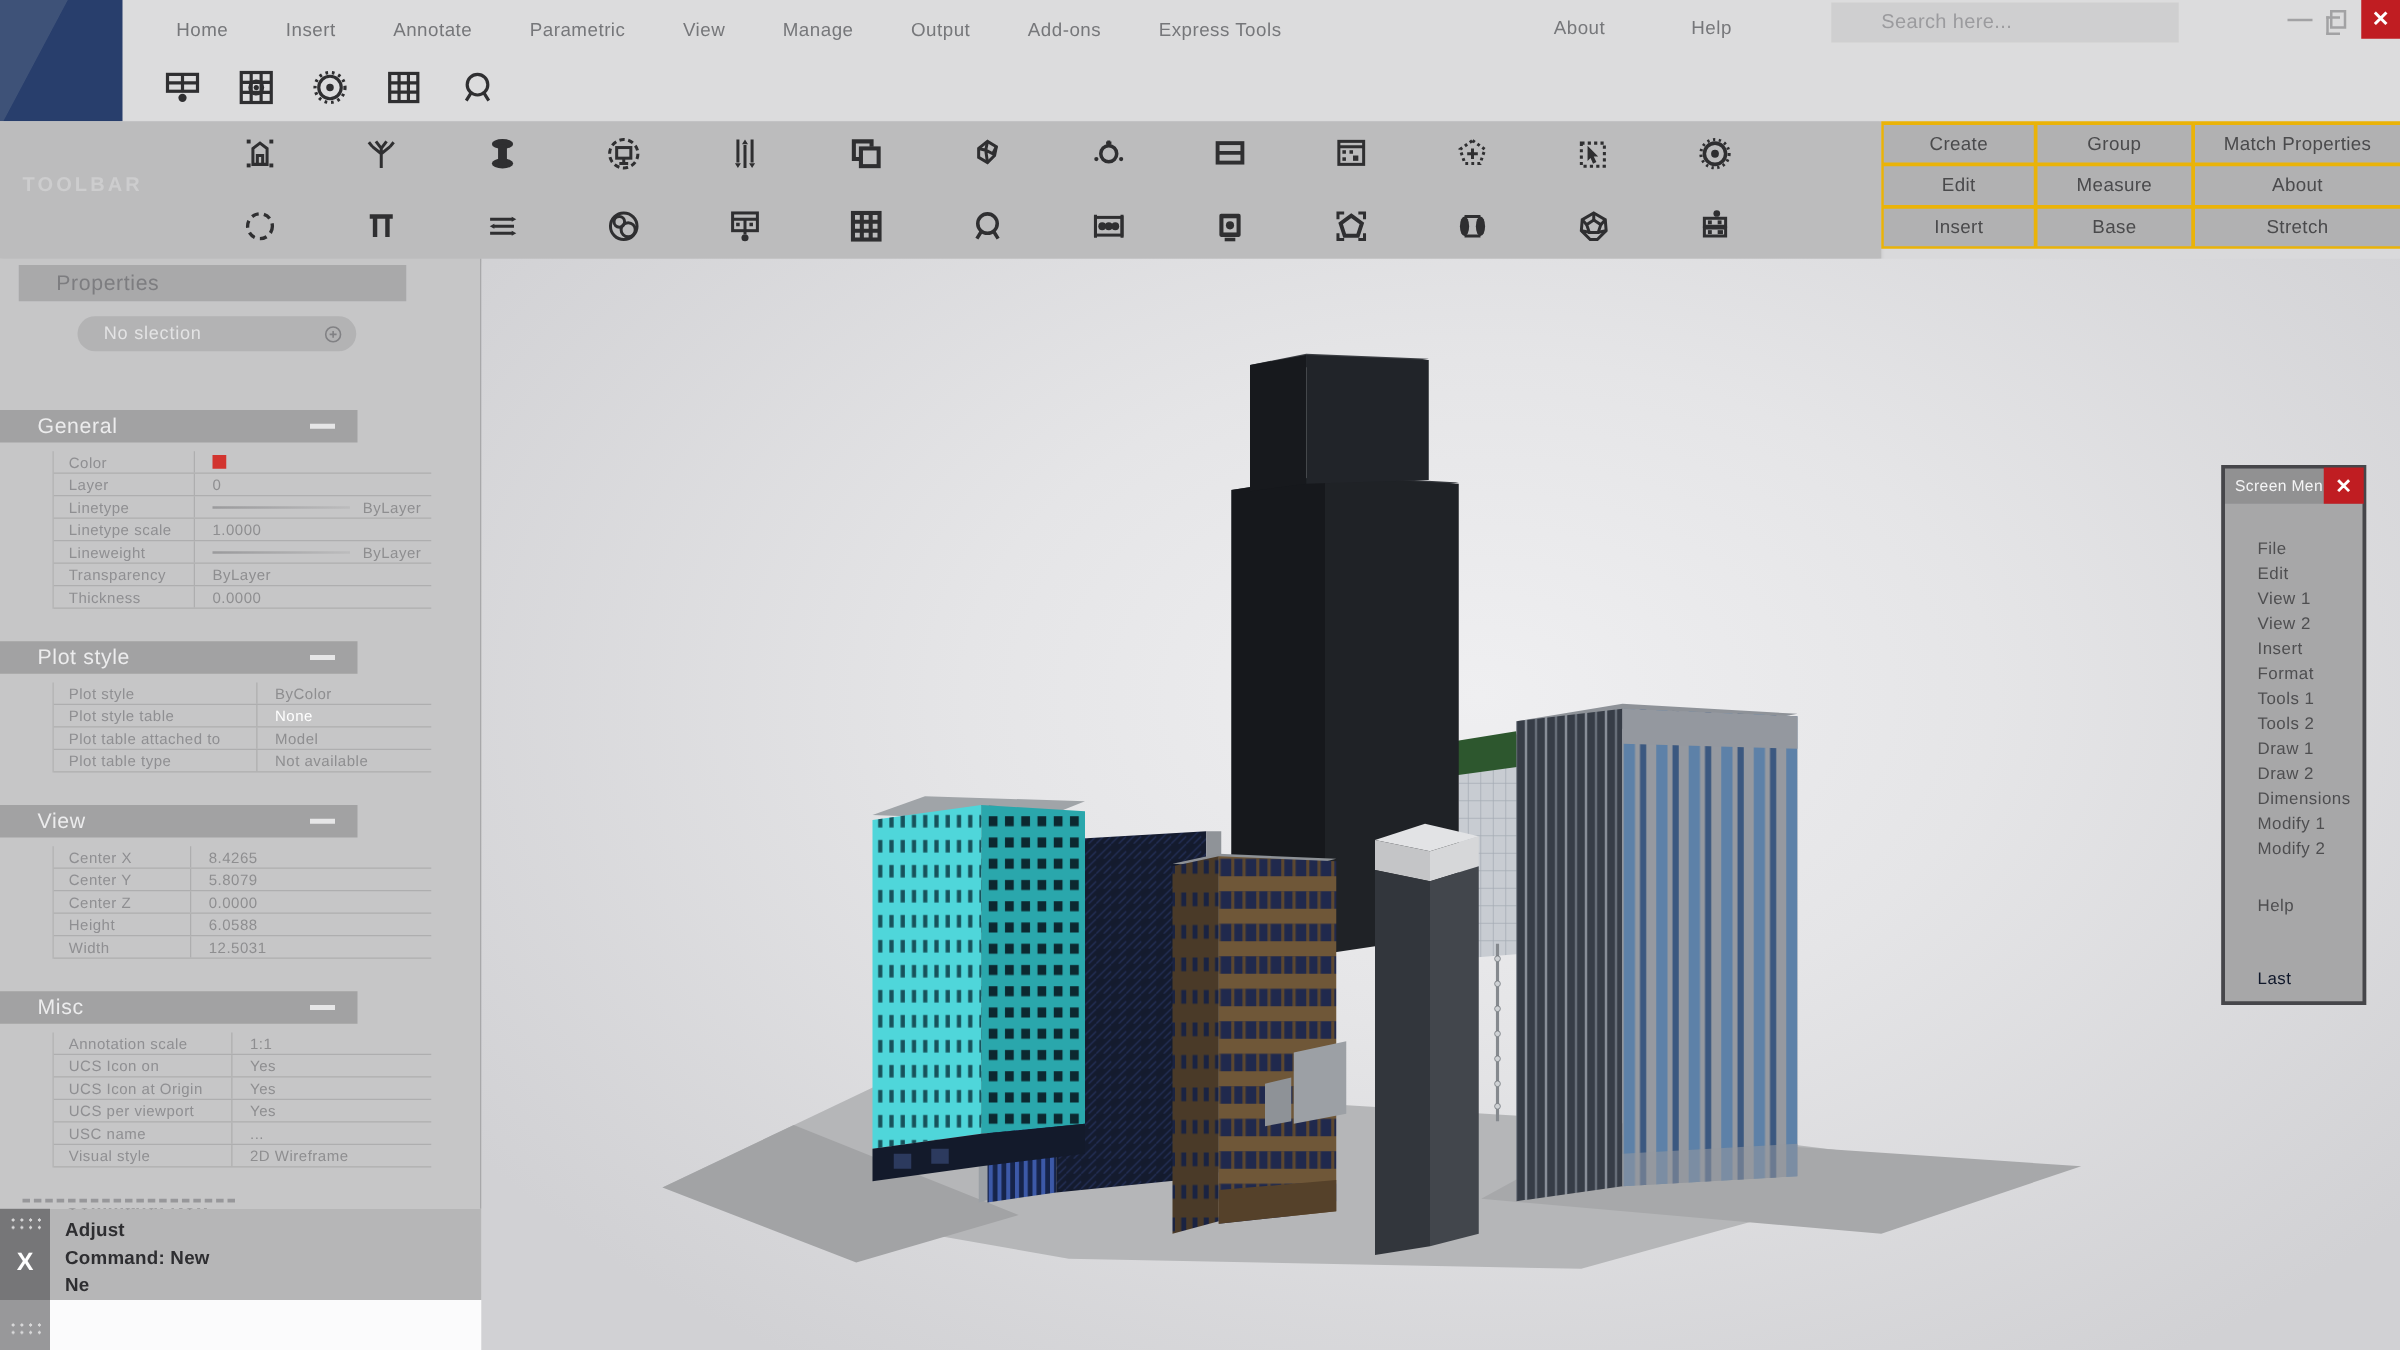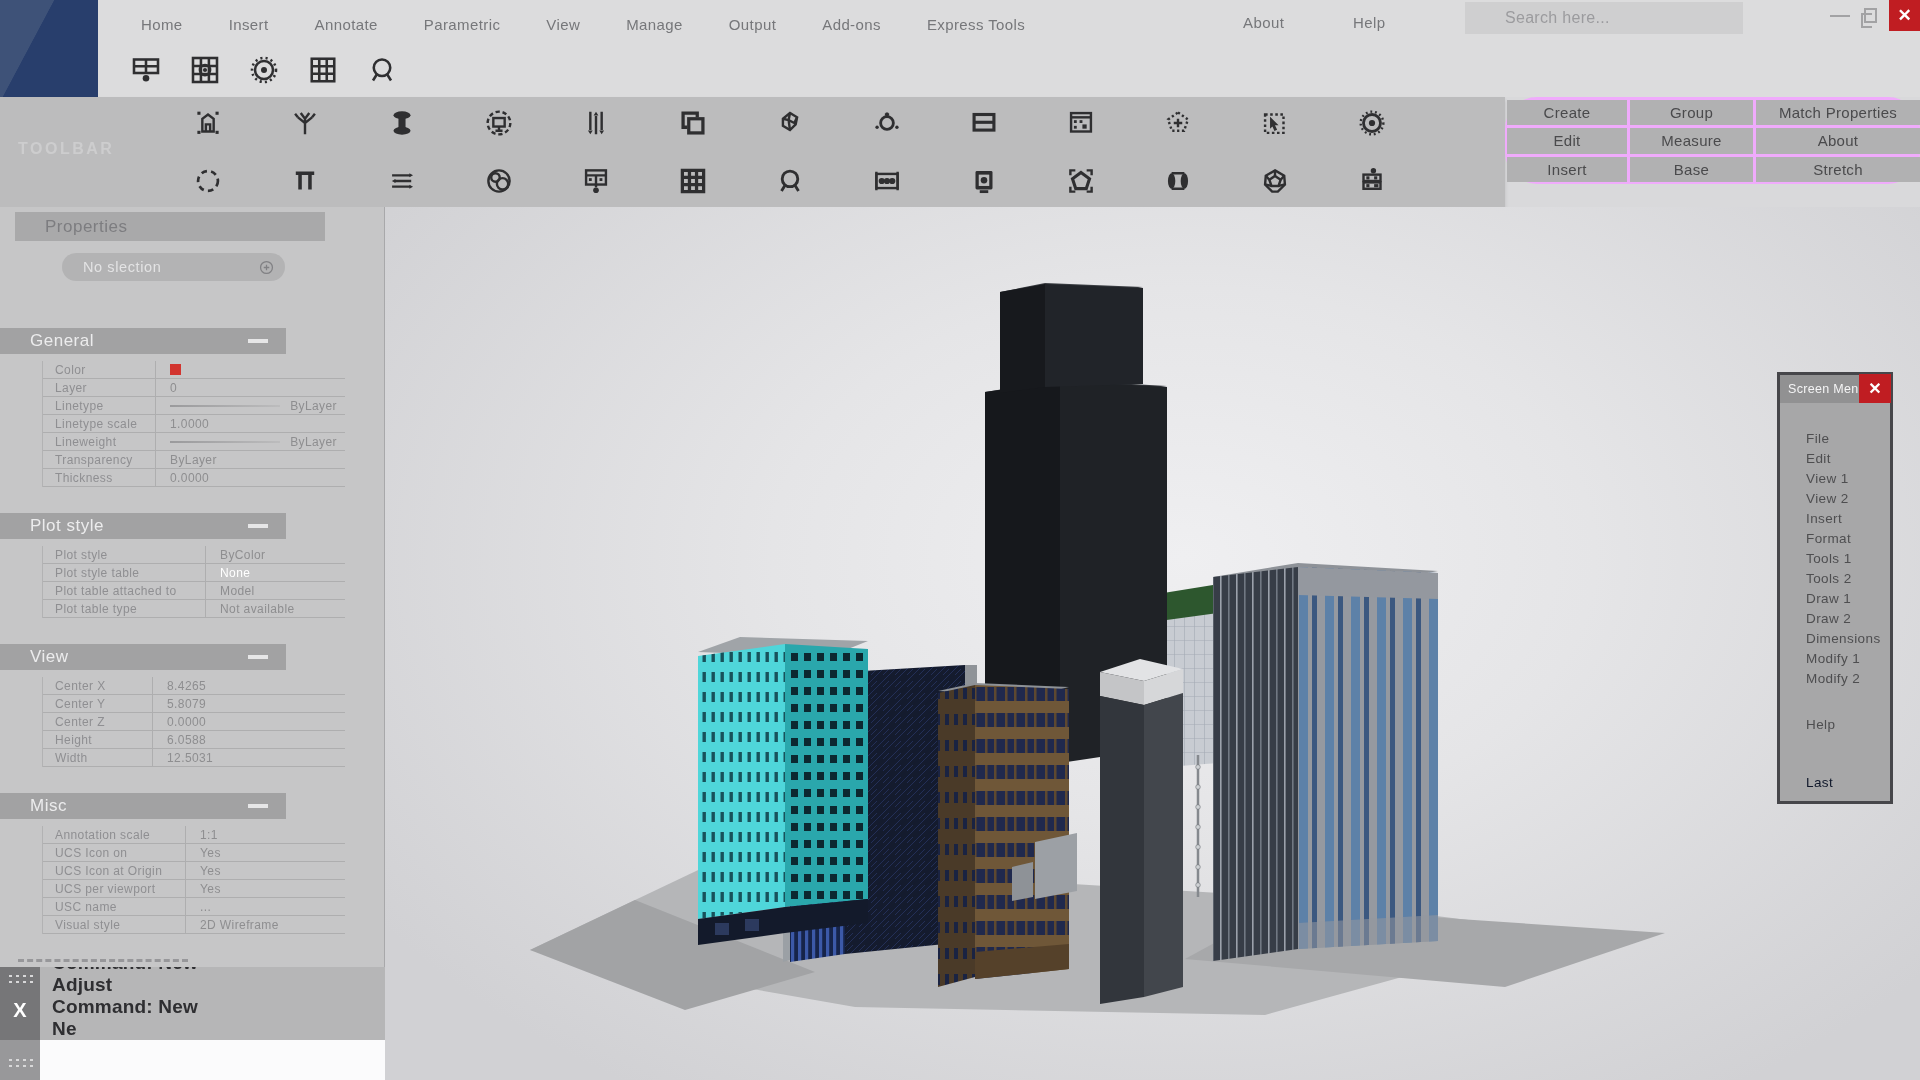--- a/index.html
+++ b/index.html
@@ -31,21 +31,21 @@
   
   .toolbar { position:absolute; left:0; top:97px; width:1505px; height:110px; background:#bcbcbd;
              box-shadow:0 3px 4px rgba(0,0,0,.12); }
   .toolbar-label { position:absolute; left:18px; top:43px; font-size:16px; font-weight:bold;
                    letter-spacing:2.5px; color:#cdcdce; }
   .tool-row { position:absolute; left:159px; display:flex; }
   .tool-row.r1 { top:5px; } .tool-row.r2 { top:63px; }
   .ticon { width:97px; height:42px; display:flex; align-items:center; justify-content:center; }
 
   
-  .ribbon-wrap { position:absolute; left:1505px; top:97px; width:415px; height:87px; background:#f0abfc;border-radius:32px; }
+  .ribbon-wrap { position:absolute; left:1505px; top:97px; width:415px; height:102px; background:#eab308; }
   .ribbon { position:absolute; inset:3px 0 2px 2px; display:grid;
             grid-template-columns:120px 123px 1fr; grid-template-rows:1fr 1fr 1fr; gap:3px; }
   .rb { background:#b1b1b2; border:none; font-family:"Liberation Sans",sans-serif; font-size:15px;
         letter-spacing:.3px; color:#4a4a4c; display:flex; align-items:center; justify-content:center; }
 
   
   .viewport { position:absolute; left:385px; top:207px; width:1535px; height:873px;
               background:radial-gradient(ellipse 980px 640px at 52% 40%, #efeff1 0%, #e5e5e7 42%, #d1d1d4 100%); }
   .viewport svg { position:absolute; inset:0; }
 
@@ -75,21 +75,21 @@
   .mini-line { flex:1; height:2px; margin-right:10px; background:linear-gradient(to right,#9a9a9c,#bcbcbd); }
   .dash-row { position:absolute; bottom:5px; left:18px; width:170px; border-top:3px dashed #97979a; }
 
   
   .cmd-strip-top { position:absolute; left:0; top:967px; width:40px; height:73px; background:#767678; }
   .cmd-strip-bottom { position:absolute; left:0; top:1040px; width:40px; height:40px; background:#98989a; }
   .dots { width:26px; height:12px; margin:0 auto;
           background-image:radial-gradient(#d8d8d9 1.3px, transparent 1.5px); background-size:7px 6px; }
   .cmd-x { color:#fff; font-weight:bold; font-size:20px; text-align:center; margin-top:14px; }
   .cmd-box { position:absolute; left:40px; top:967px; width:345px; height:73px; background:#b6b6b7; overflow:hidden; }
-  .cmd-lines { position:absolute; top:-15px; left:12px; font-size:19px; font-weight:bold;
+  .cmd-lines { position:absolute; top:-15px; left:12px; font-size:15px; font-weight:bold;
                color:#2e2e31; line-height:22px; letter-spacing:.2px; }
   .cmd-input { position:absolute; left:40px; top:1040px; width:345px; height:40px; background:#fbfbfc; border:none; }
 
   
   .screen-menu { position:absolute; left:1777px; top:372px; width:116px; height:432px;
                  background:#a7a7a8; border:3px solid #46464a; }
   .sm-title { height:28px; background:#919192; color:#f4f4f5; font-size:12.5px; letter-spacing:.3px;
               line-height:28px; padding-left:8px; }
   .sm-close { position:absolute; right:-1px; top:-1px; width:32px; height:29px; background:#c01d22;
               color:#fff; font-weight:bold; font-size:16px; display:flex; align-items:center; justify-content:center; }

